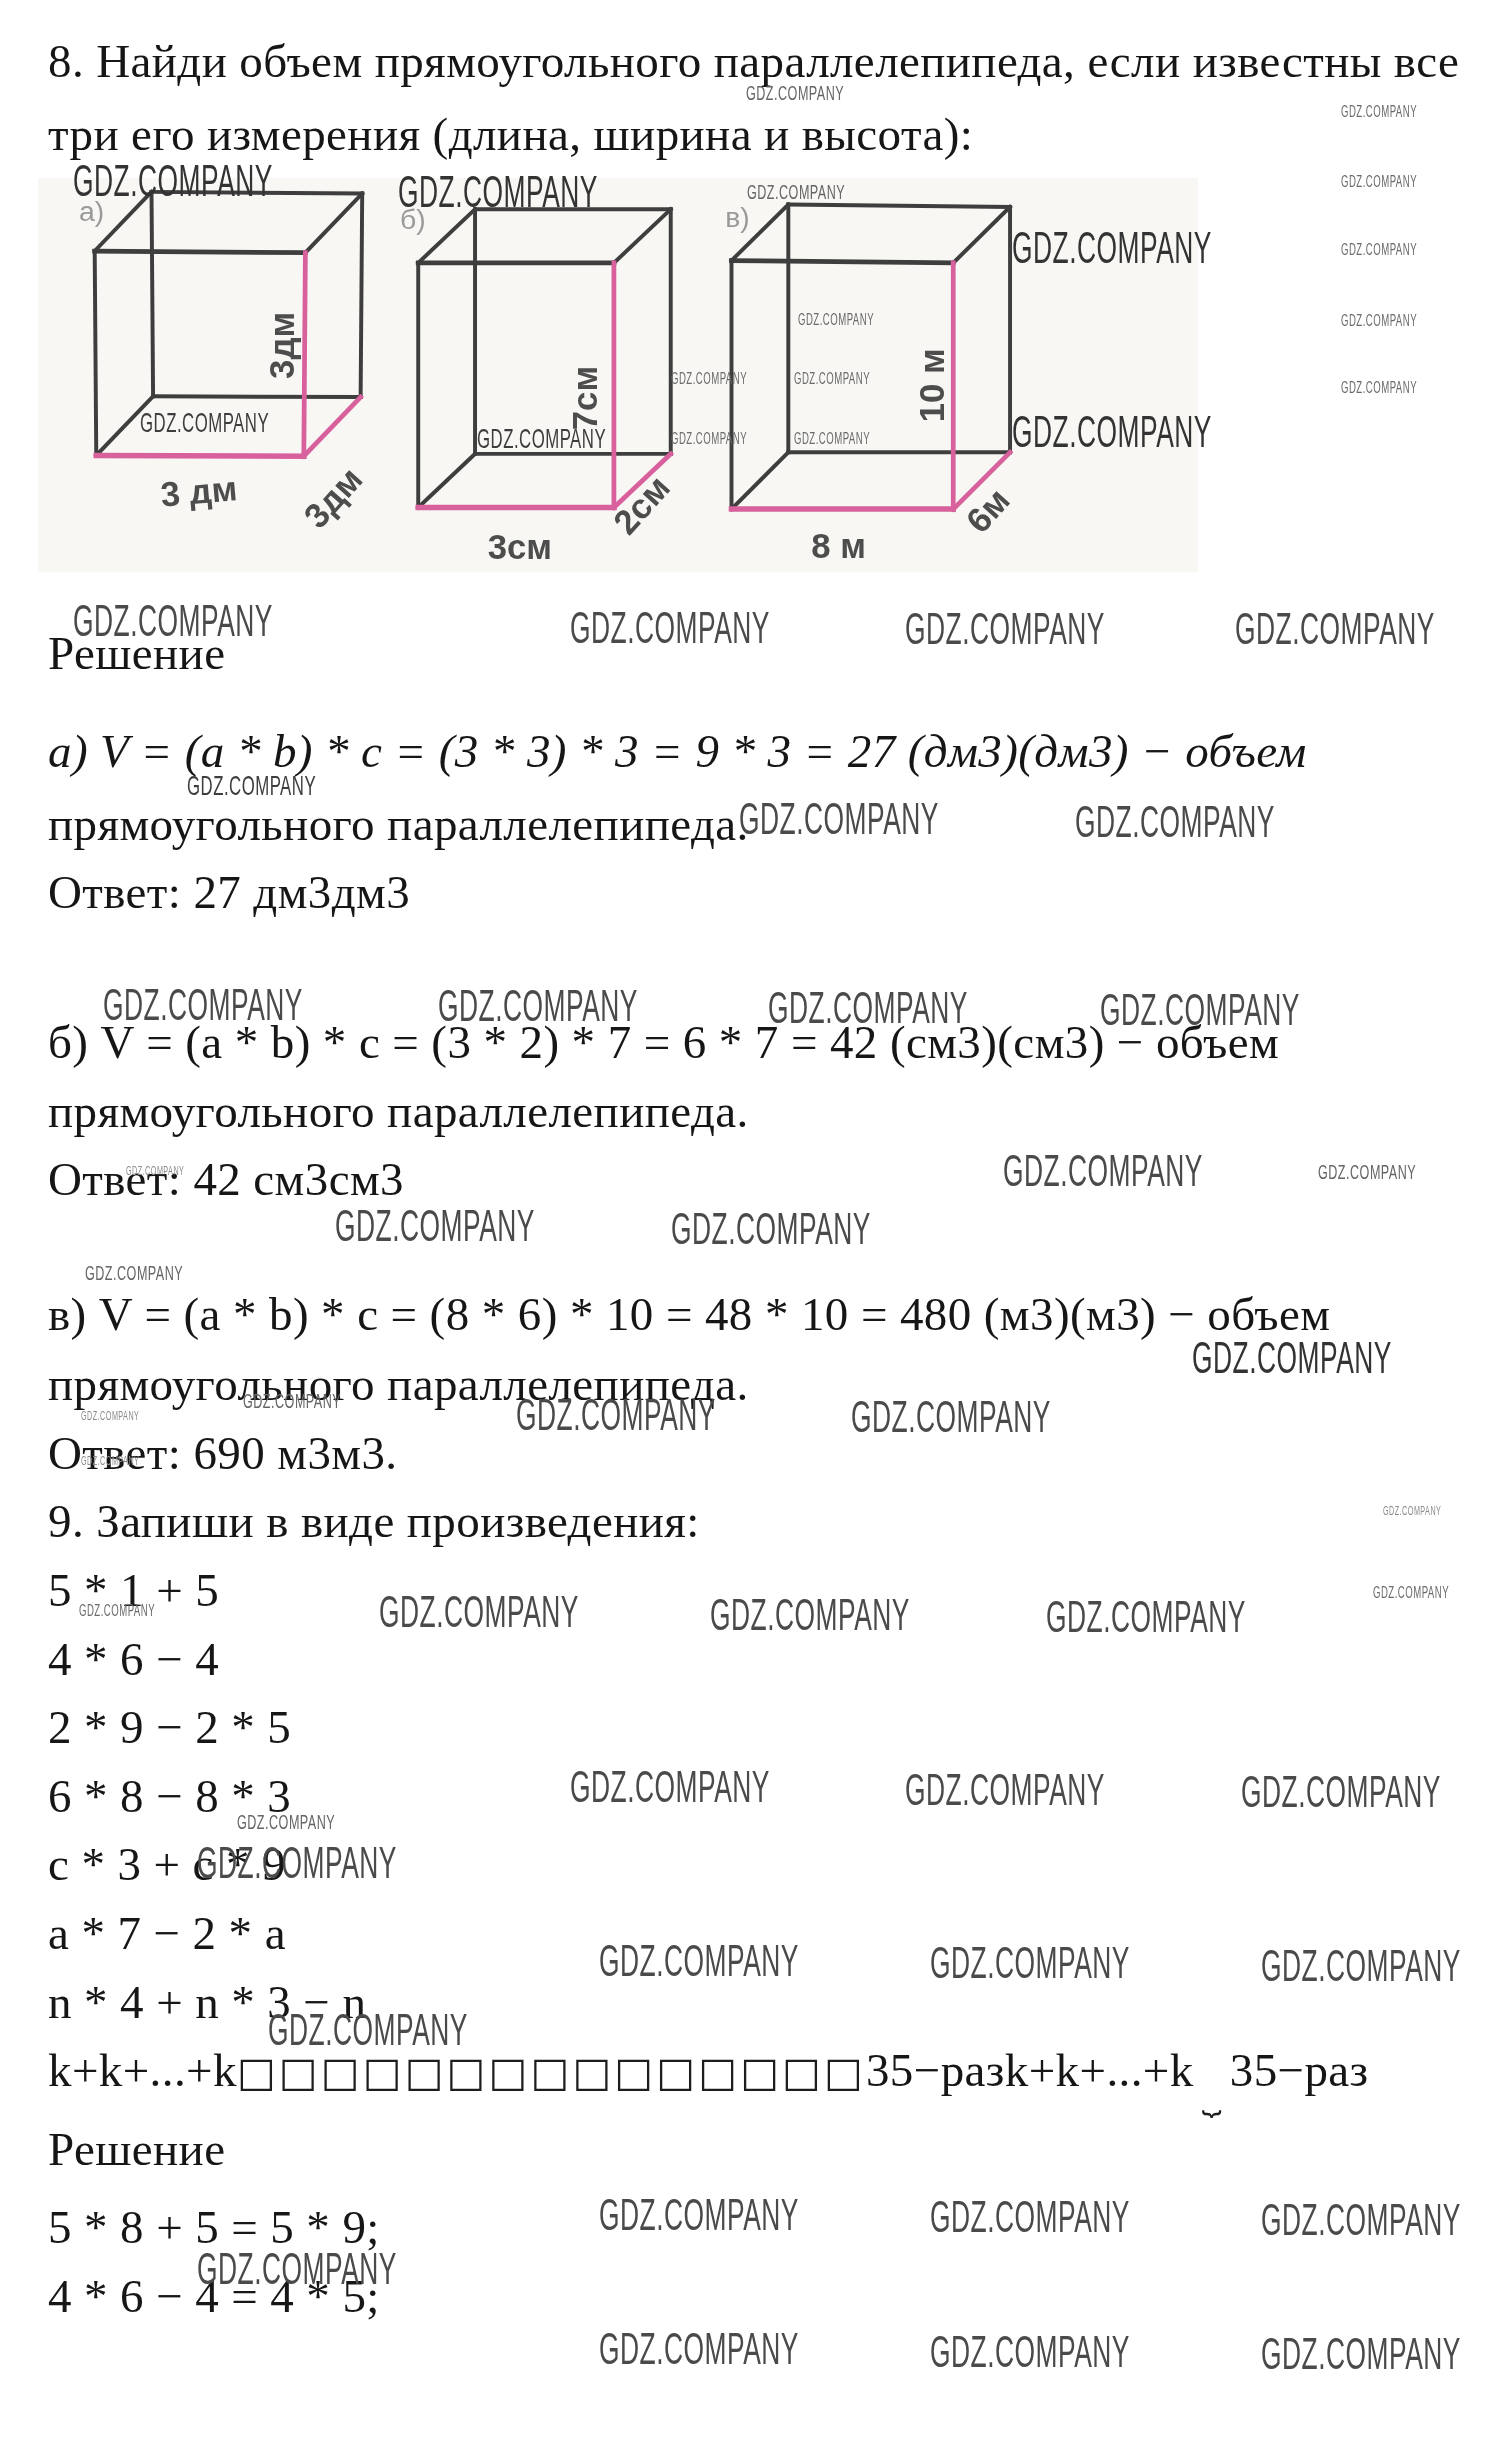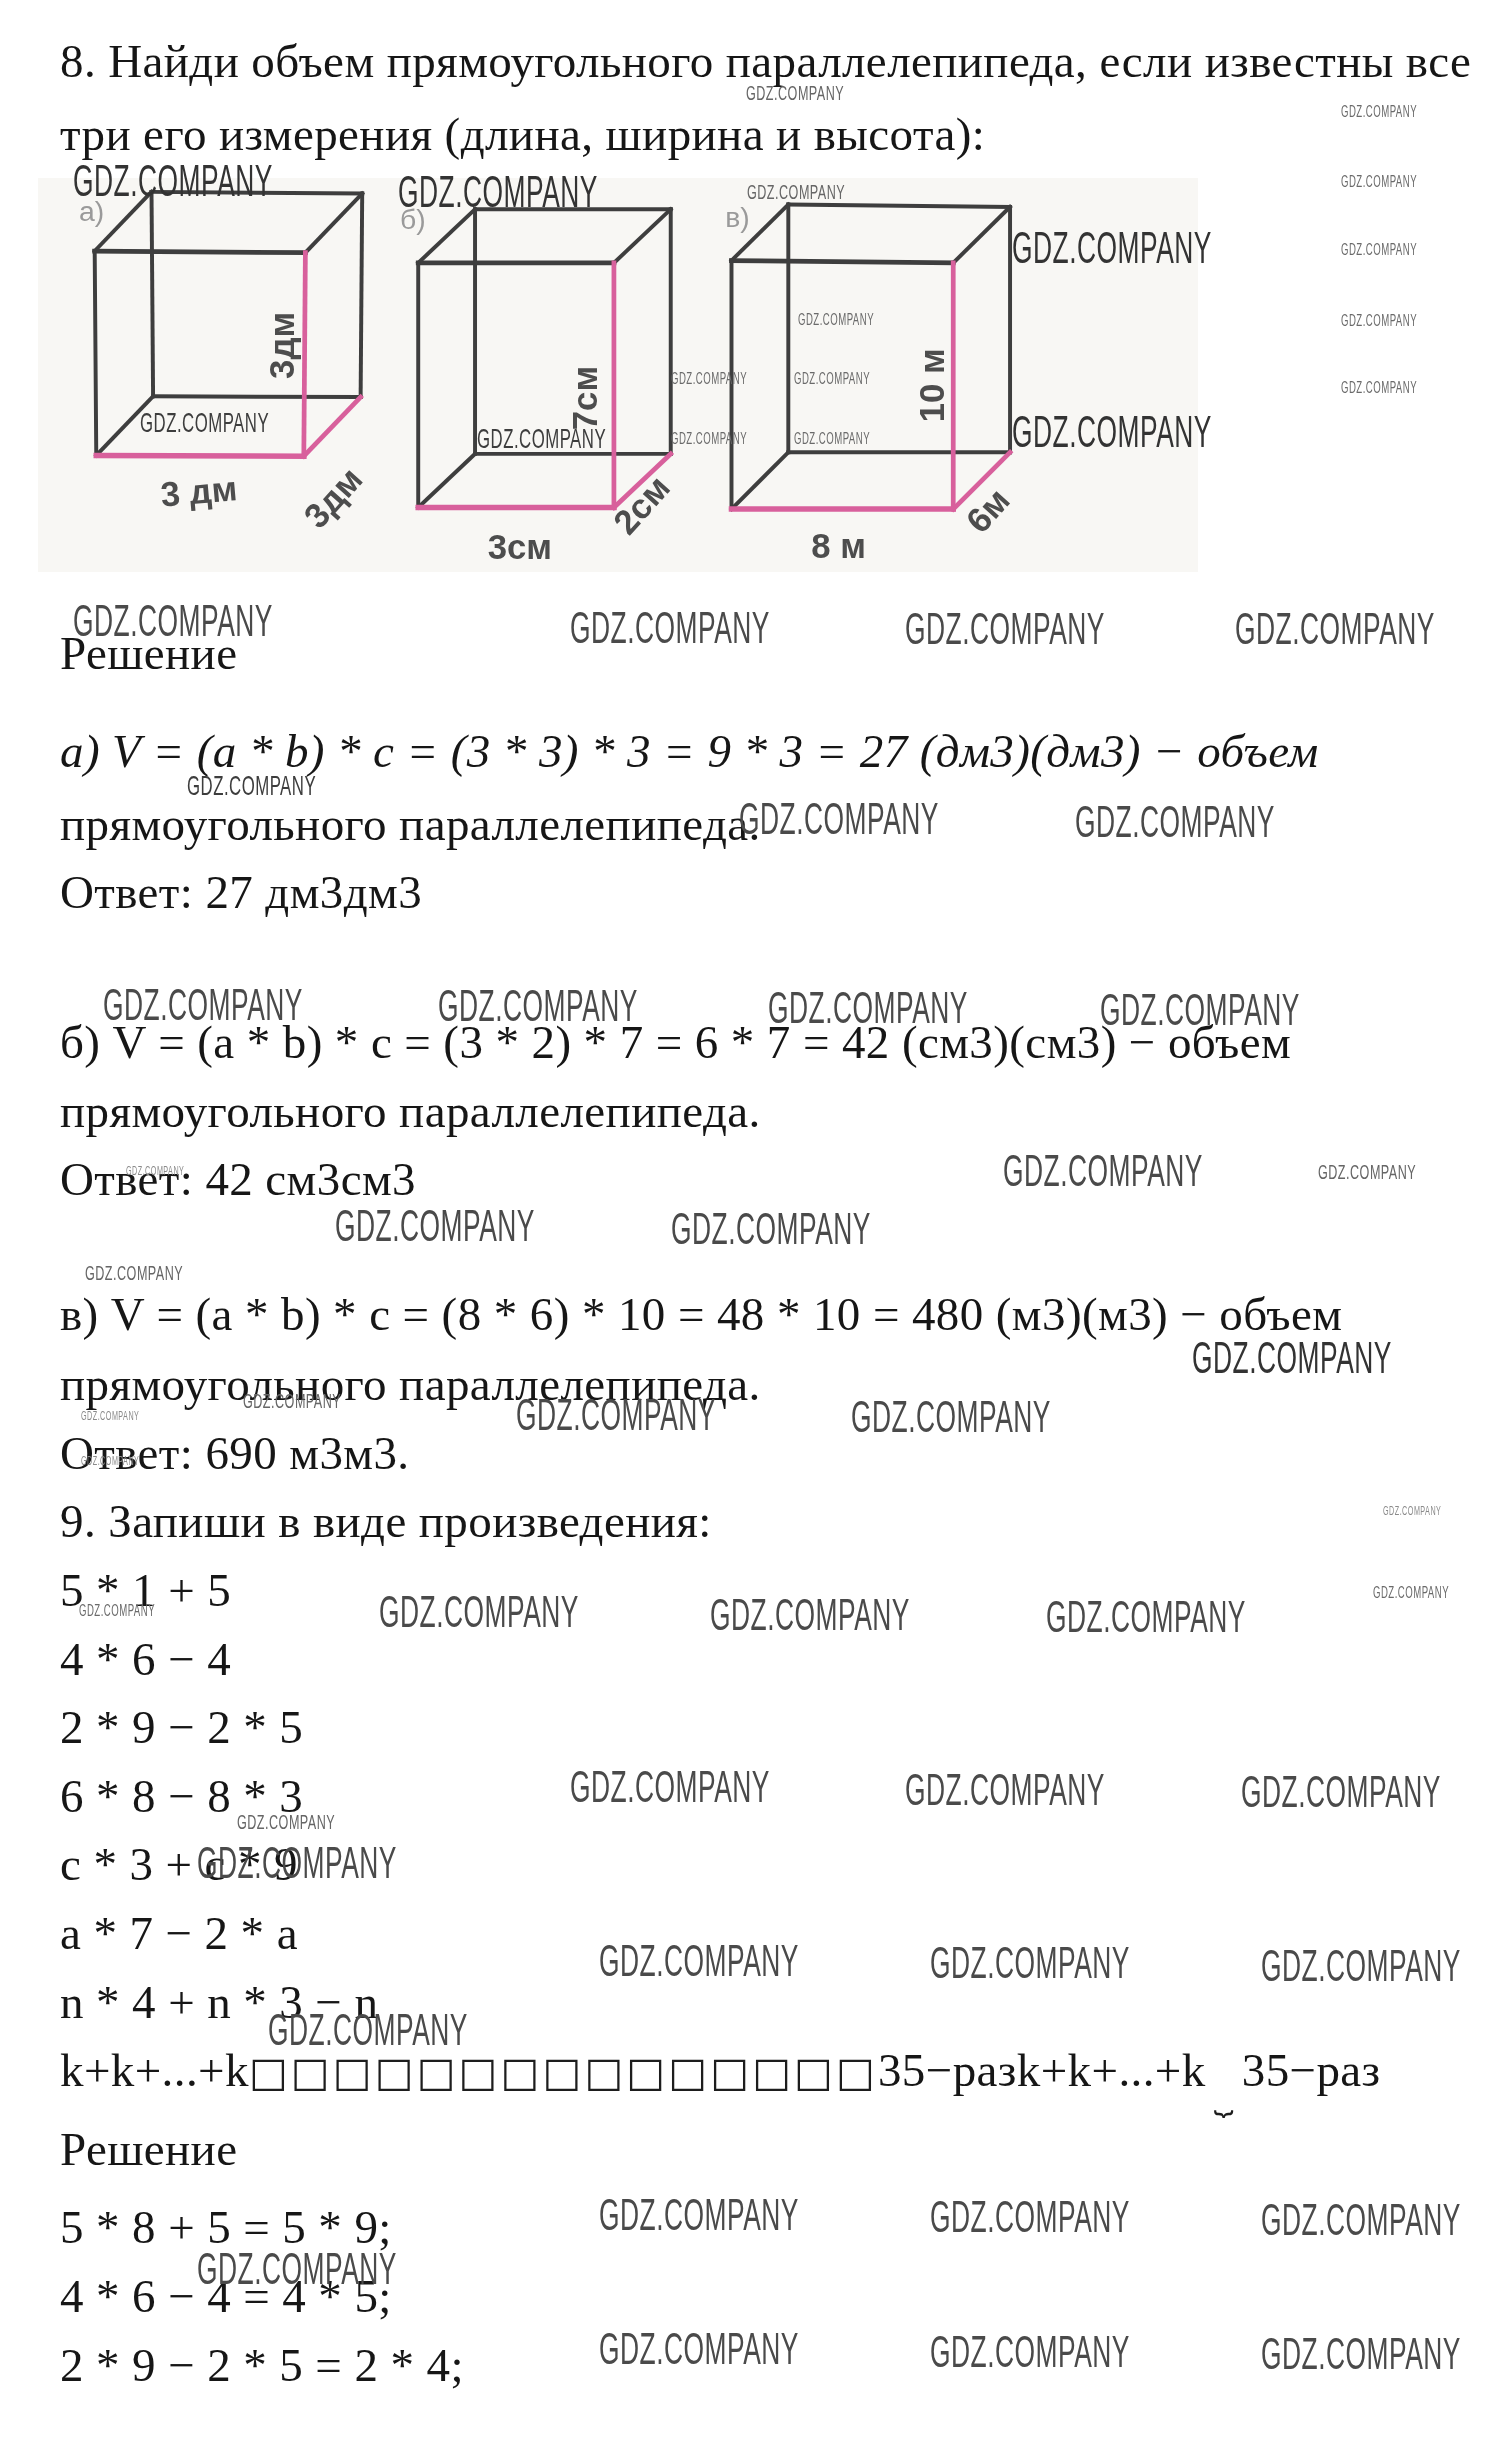--- a/index.html
+++ b/index.html
@@ -8,21 +8,21 @@
     width:1504px;height:2438px;
     background:#ffffff;
     font-family:"Liberation Serif", serif;
     overflow:hidden;
   }
   .scan-bg{
     position:absolute;left:38px;top:178px;width:1160px;height:394px;
     background:#f8f7f4;
   }
   .tl{
-    position:absolute;left:60px;
+    position:absolute;left:48px;
     font-size:47px;color:#161616;white-space:nowrap;
     font-family:"Liberation Serif", serif;
     letter-spacing:0.4px;
   }
   .tl.italic{}
   .tofu{
     font-family:"DejaVu Sans", sans-serif;
     font-size:41px;letter-spacing:3.2px;color:#1d1d1d;
   }
   .brace{
@@ -147,21 +147,20 @@
   <div class="tl" style="top:1975px;">n * 4 + n * 3 − n</div>
 
   <div class="tl" style="top:2043px;">
     <span>k+k+...+k</span><span class="tofu">□□□□□□□□□□□□□□□</span><span>35−разk+k+...+k</span><span class="brace">⏟</span><span class="kpost">35−раз</span>
   </div>
 
   <div class="tl italic" style="top:2122px;">Решение</div>
 
   <div class="tl" style="top:2200px;">5 * 8 + 5 = 5 * 9;</div>
   <div class="tl" style="top:2269px;">4 * 6 − 4 = 4 * 5;</div>
-  <div class="tl" style="top:2338px;">2 * 9 − 2 * 5 = 2 * 4;</div>
 
   <div id="wm-layer">
       <div class="wm R" style="left: 746px; top: 81px;">GDZ.COMPANY</div>
       <div class="wm S" style="left: 1341px; top: 103px;">GDZ.COMPANY</div>
       <div class="wm S" style="left: 1341px; top: 173px;">GDZ.COMPANY</div>
       <div class="wm S" style="left: 1341px; top: 241px;">GDZ.COMPANY</div>
       <div class="wm S" style="left: 1341px; top: 312px;">GDZ.COMPANY</div>
       <div class="wm S" style="left: 1341px; top: 379px;">GDZ.COMPANY</div>
       <div class="wm D" style="left: 73px; top: 156px;">GDZ.COMPANY</div>
       <div class="wm D" style="left: 398px; top: 167px;">GDZ.COMPANY</div>

